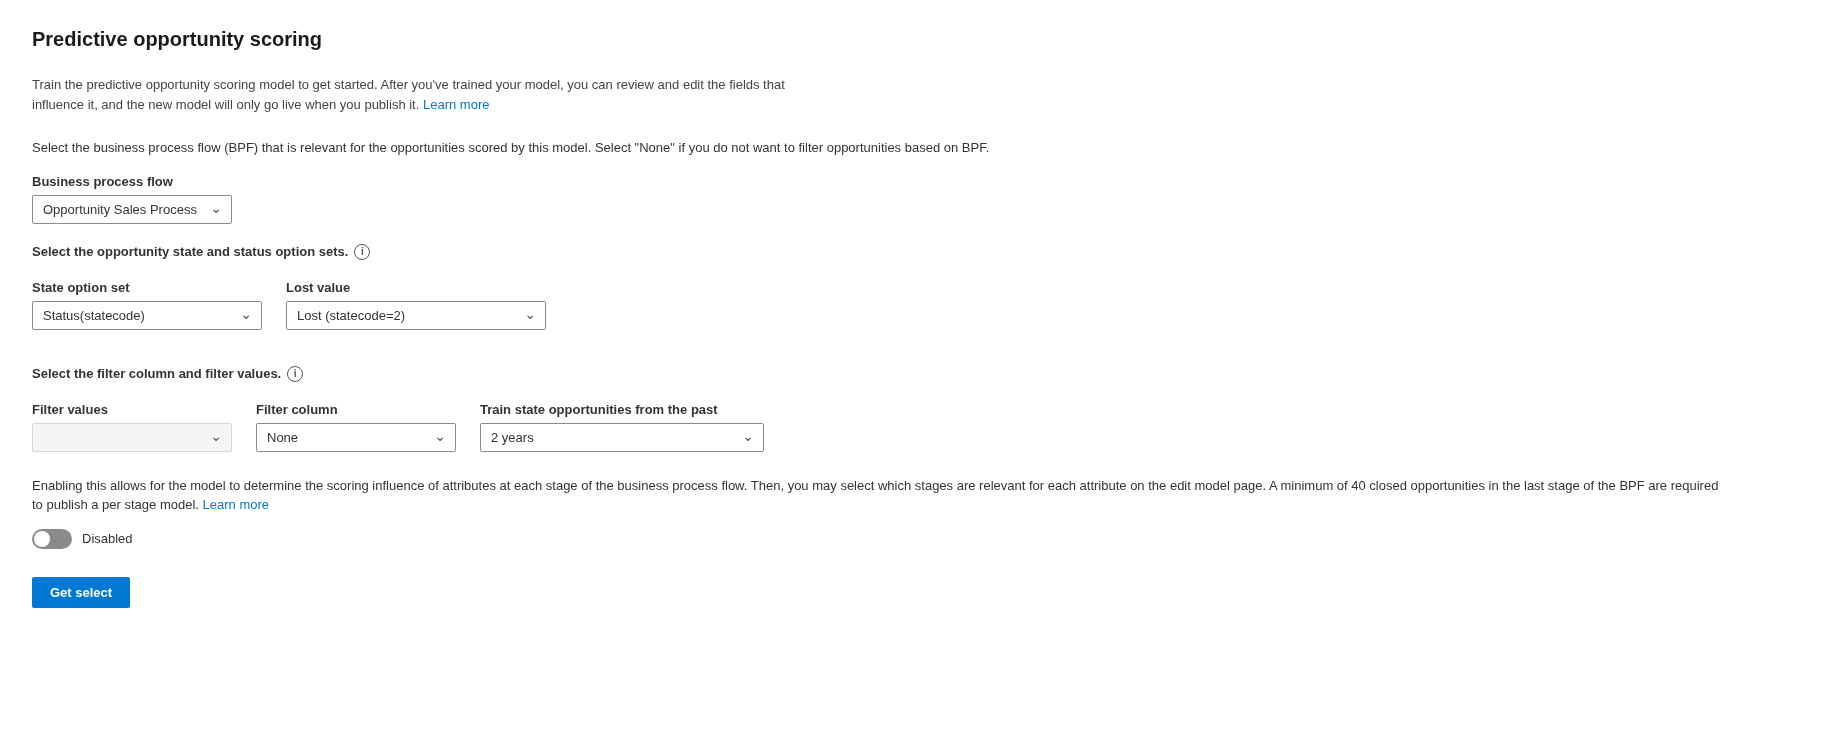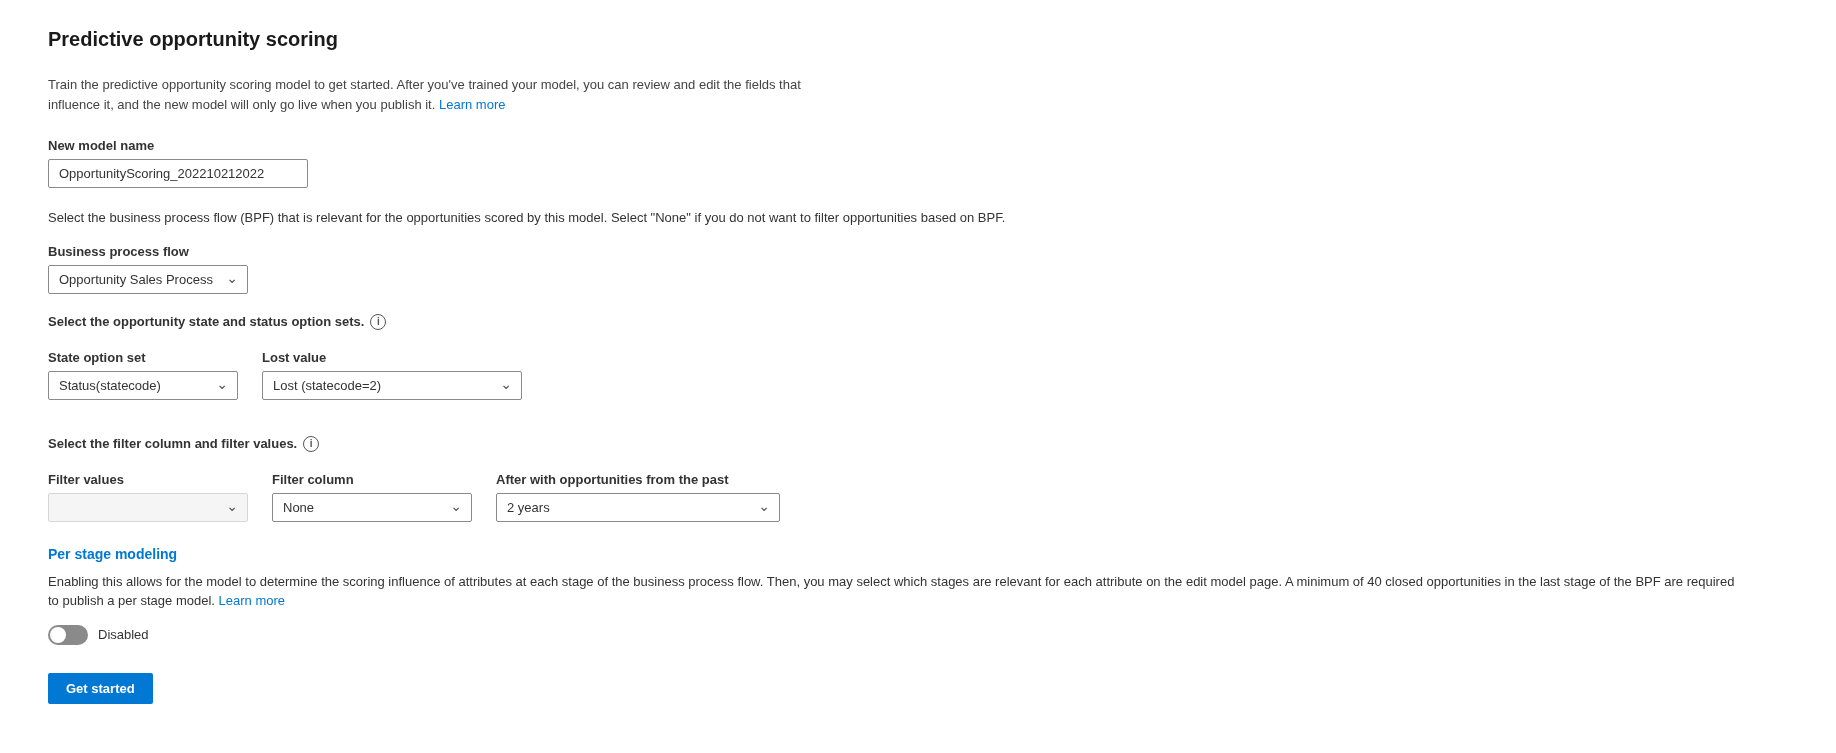--- a/index.html
+++ b/index.html
@@ -11,21 +11,21 @@
     body {
       font-family: 'Segoe UI', Tahoma, Geneva, Verdana, sans-serif;
       background: #ffffff;
       color: #333333;
       font-size: 13px;
       min-width: 1836px;
       min-height: 753px;
     }
 
     .page-container {
-      padding: 28px 48px;
+      padding: 28px 32px;
       max-width: 1836px;
     }
 
     .page-title {
       font-size: 20px;
       font-weight: 600;
       color: #1a1a1a;
       margin-bottom: 12px;
     }
 
@@ -225,21 +225,21 @@
       font-size: 13px;
       font-weight: 600;
       cursor: pointer;
     }
 
     .bpf-select {
       width: 200px;
     }
 
     .state-select {
-      width: 190px;
+      width: 230px;
     }
 
     .won-select {
       width: 260px;
     }
 
     .lost-select {
       width: 260px;
     }
 
@@ -262,24 +262,20 @@
   
   <h1 class="page-title">Predictive opportunity scoring</h1>
 
   
   <p class="page-description">
     <span>Train the predictive opportunity scoring model to get started. After you've trained your model, you can review and edit the fields that influence it, and the new model will only go live when you publish it.</span>
     <a href="#">Learn more</a>
   </p>
 
   
-  <div class="field-group">
-    <label class="field-label">New model name</label>
-    <input type="text" class="text-input" value="OpportunityScoring_202210212022" style="">
-  </div>
 
   
   <p class="bpf-description">Select the business process flow (BPF) that is relevant for the opportunities scored by this model. Select "None" if you do not want to filter opportunities based on BPF.</p>
 
   
   <div class="field-group">
     <label class="field-label">Business process flow</label>
     <div class="select-wrapper">
       <select class="select-dropdown bpf-select">
         <option>Opportunity Sales Process</option>
@@ -343,42 +339,41 @@
         <select class="select-dropdown filter-col-select">
           <option>None</option>
           <option>Owner</option>
           <option>Territory</option>
           <option>Product</option>
         </select>
       </div>
     </div>
 
     <div class="field-group">
-      <label class="field-label">After with opportunities from the past</label>
+      <label class="field-label">Train state opportunities from the past</label>
       <div class="select-wrapper">
         <select class="select-dropdown train-select">
           <option>1 year</option>
           <option selected="">2 years</option>
           <option>3 years</option>
           <option>5 years</option>
         </select>
       </div>
     </div>
   </div>
 
   
   <div>
-    <div class="per-stage-title">Per stage modeling</div>
 
     <p class="per-stage-description">
       <span>Enabling this allows for the model to determine the scoring influence of attributes at each stage of the business process flow. Then, you may select which stages are relevant for each attribute on the edit model page. A minimum of 40 closed opportunities in the last stage of the BPF are required to publish a per stage model.</span>
       <a href="#">Learn more</a>
     </p>
 
     <div class="toggle-row">
       <div class="toggle-switch"></div>
       <span class="toggle-label">Disabled</span>
     </div>
   </div>
 
   
-  <button class="get-started-btn">Get started</button>
+  <button class="get-started-btn">Get select</button>
 </div>
 
 </body></html>

